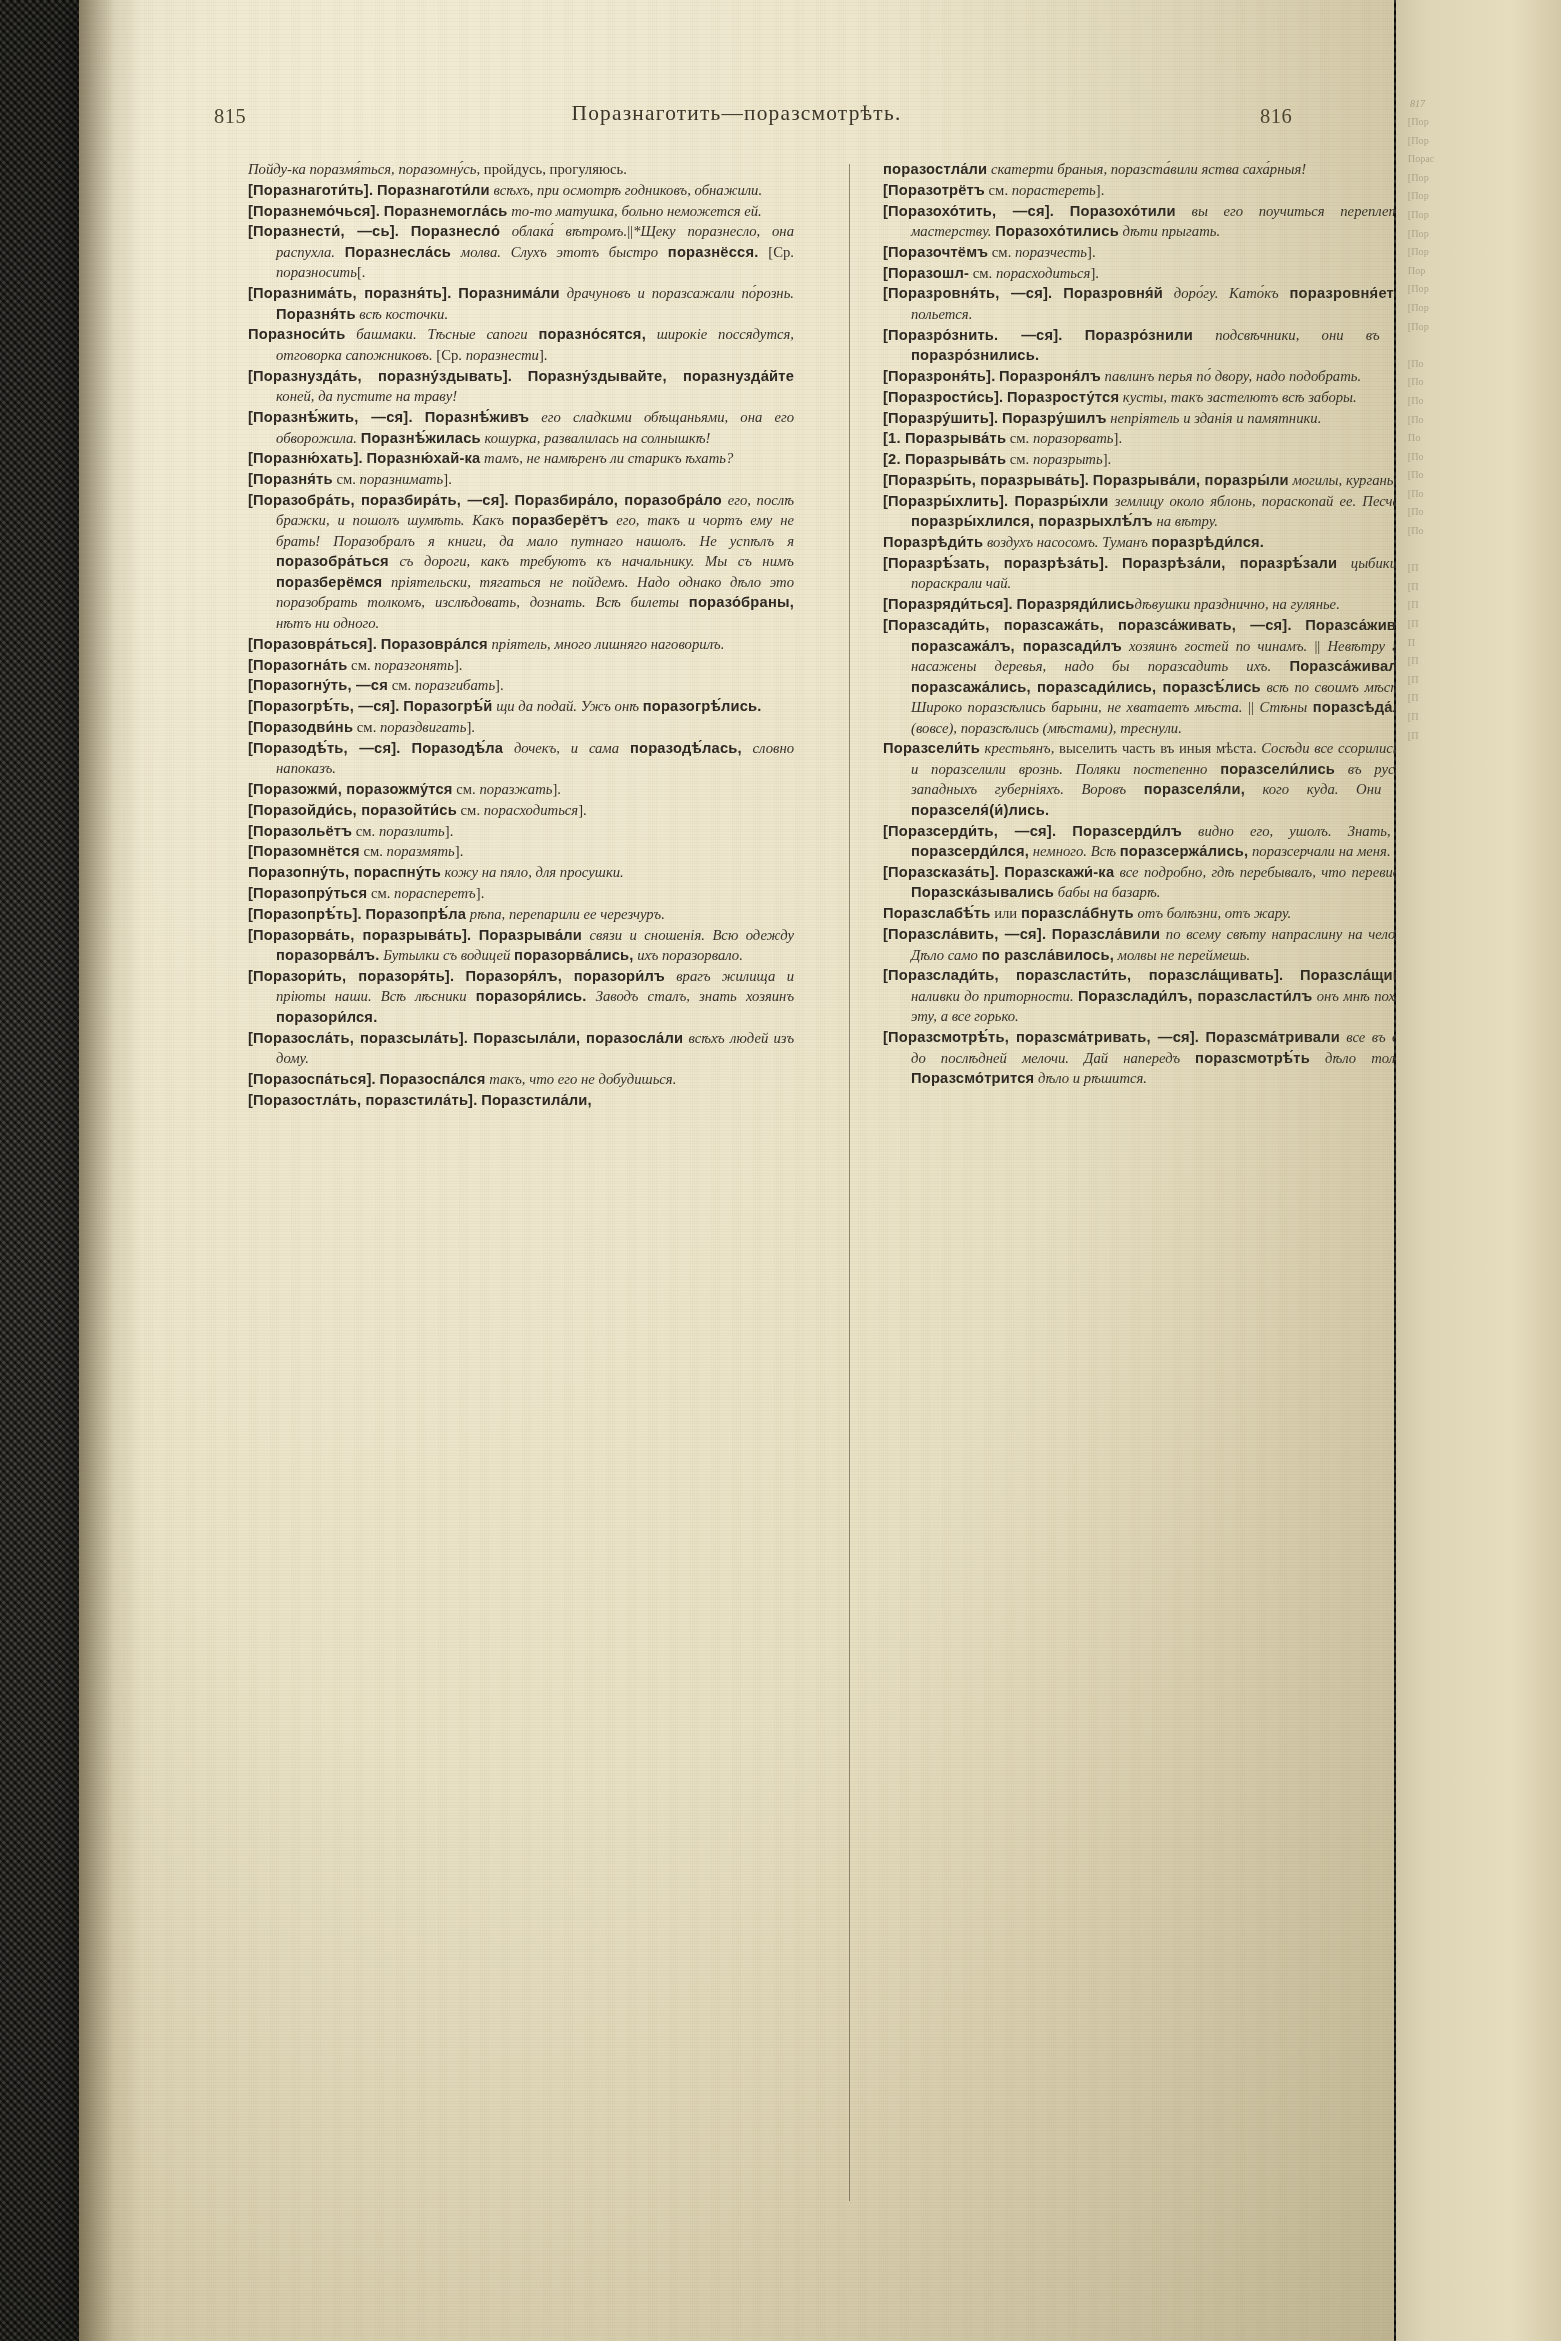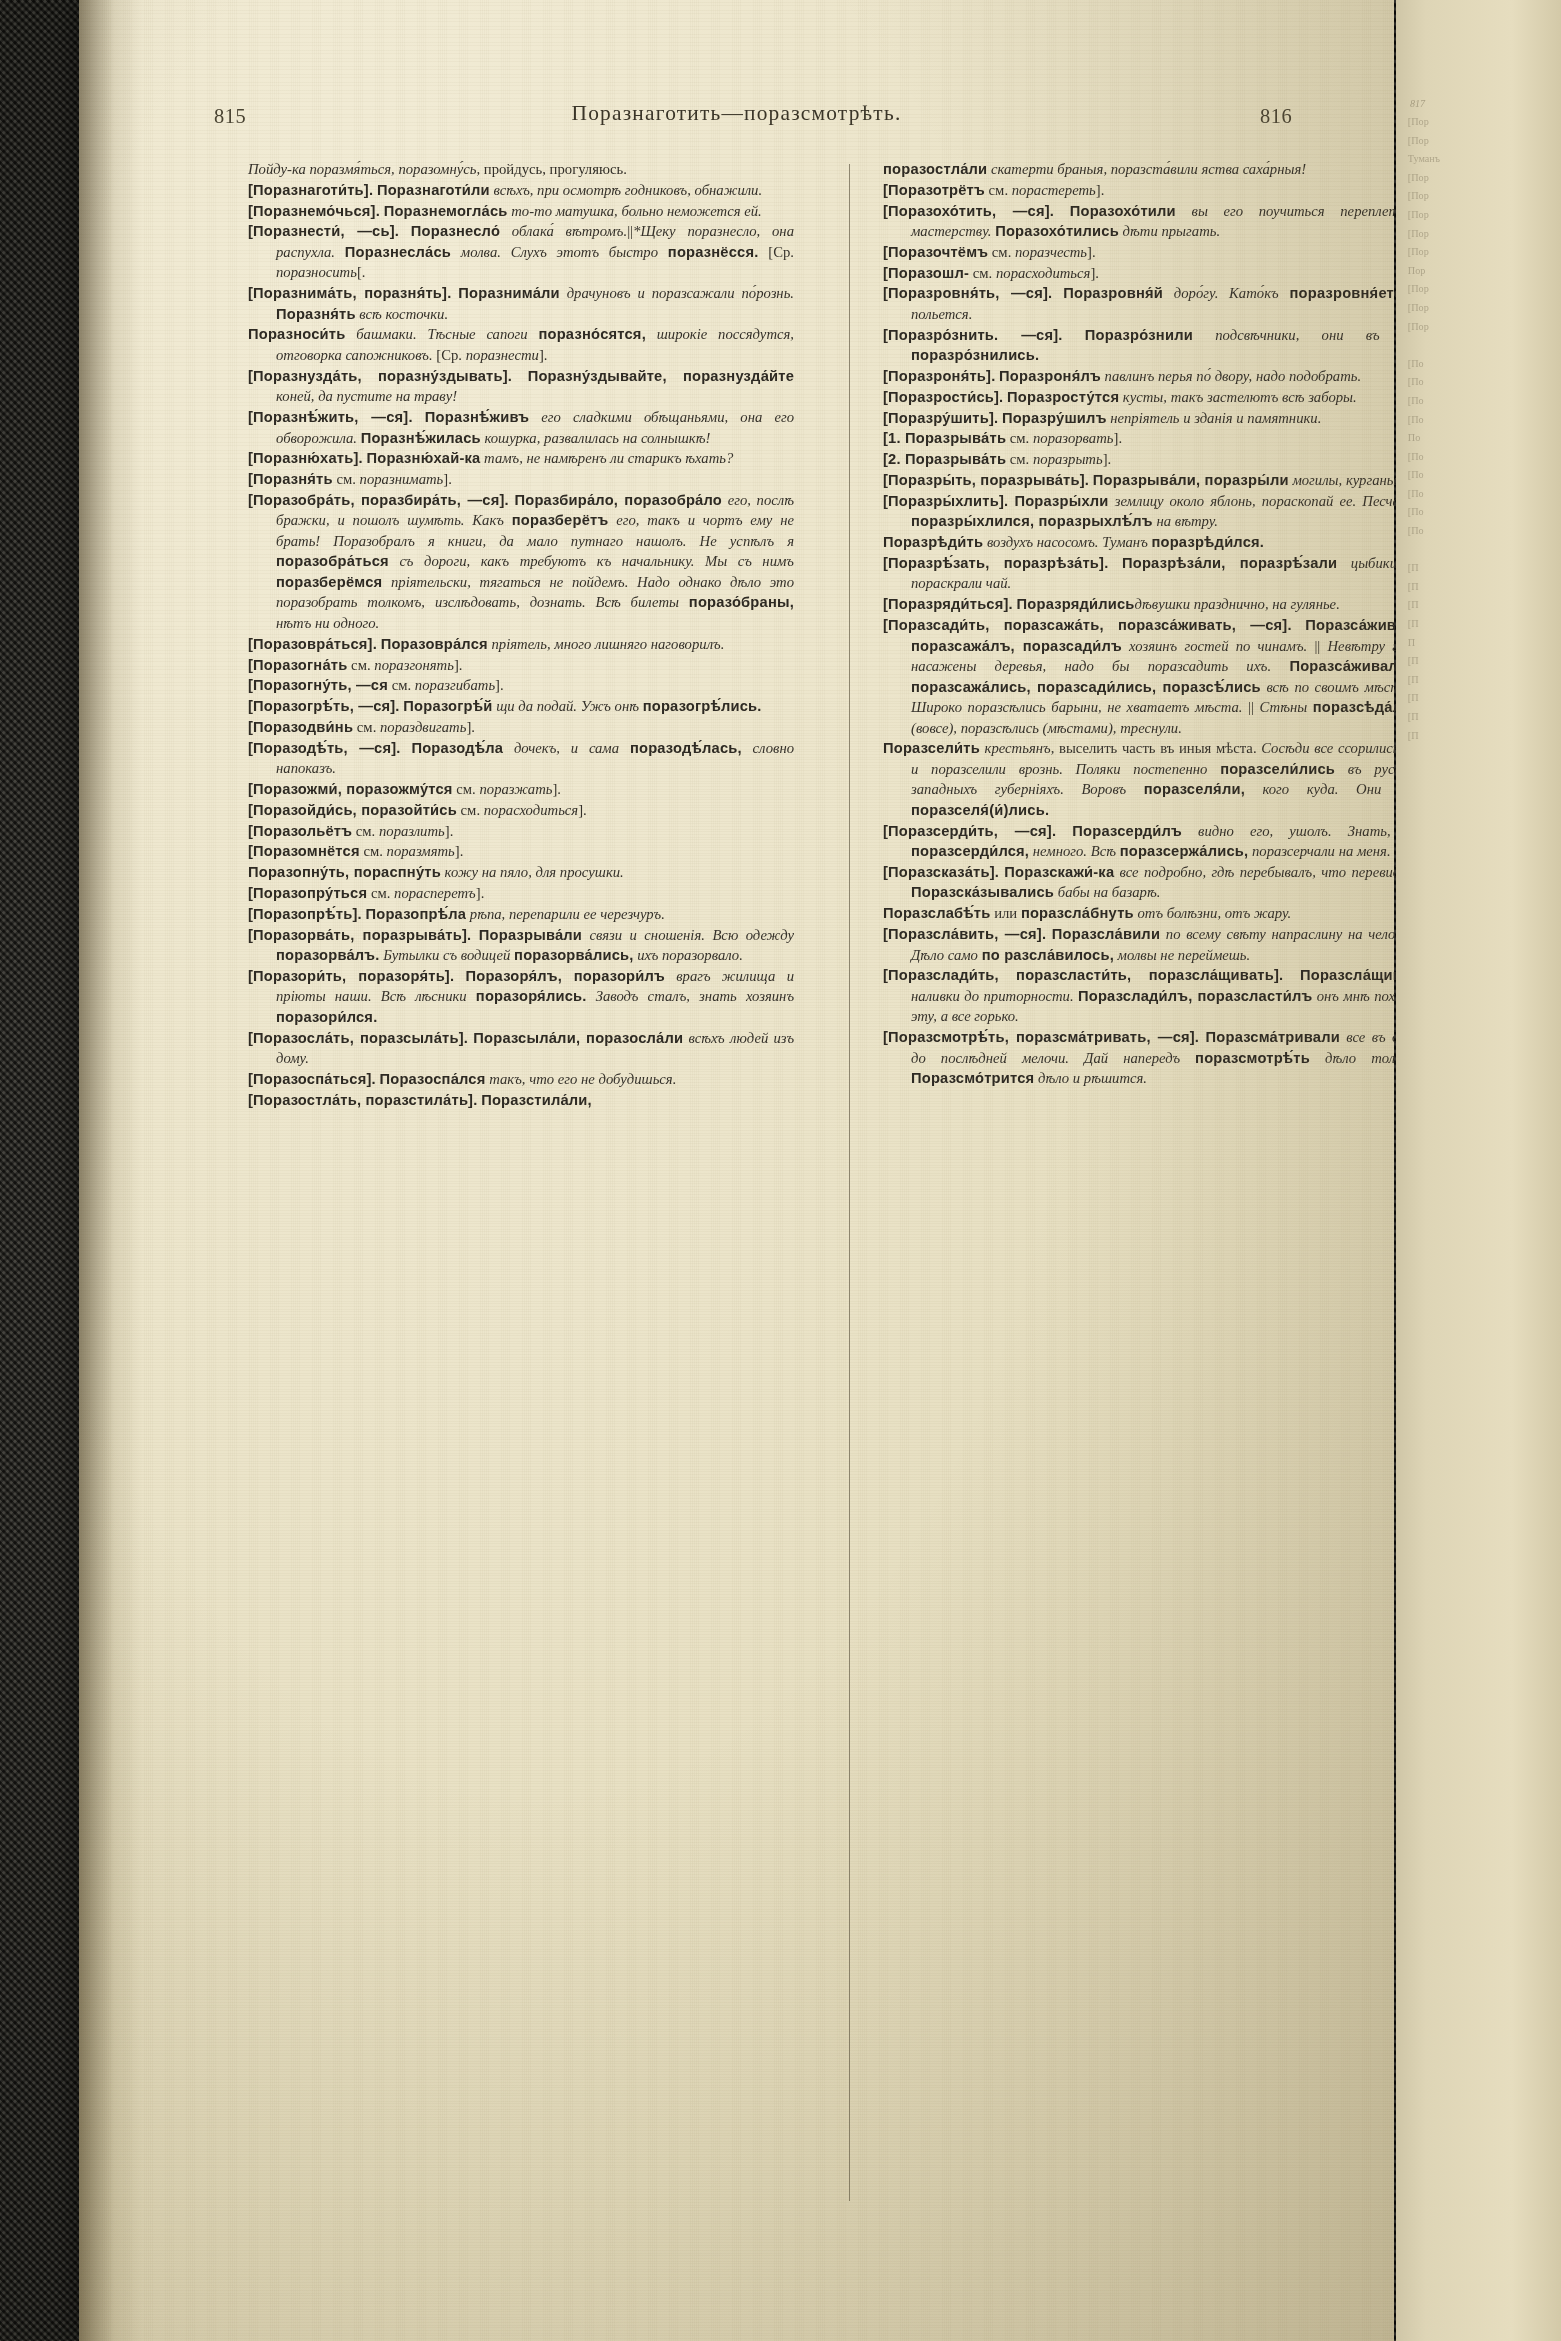--- a/index.html
+++ b/index.html
@@ -247,21 +247,21 @@
       <p class="entry"><span class="hw">[Поразсмотрѣ́ть, поразсма́тривать, —ся].</span> <span><span class="b">Поразсма́тривали</span> <span class="i">все въ домѣ, до послѣдней мелочи. Дай напередъ</span> <span class="b">поразсмотрѣ́ть</span> <span class="i">дѣло толкомъ.</span> <span class="b">Поразсмо́трится</span> <span class="i">дѣло и рѣшится.</span></span></p>
     </div>
 
   <div id="vignette"></div>
 </div>
 
 <div id="nextpage">
   <div class="ghost-folio">817</div>
   <div class="ghost-col">[Пор
 [Пор
-Туманъ
+Порас
 [Пор
 [Пор
 [Пор
 [Пор
 [Пор
 Пор
 [Пор
 [Пор
 [Пор
 

